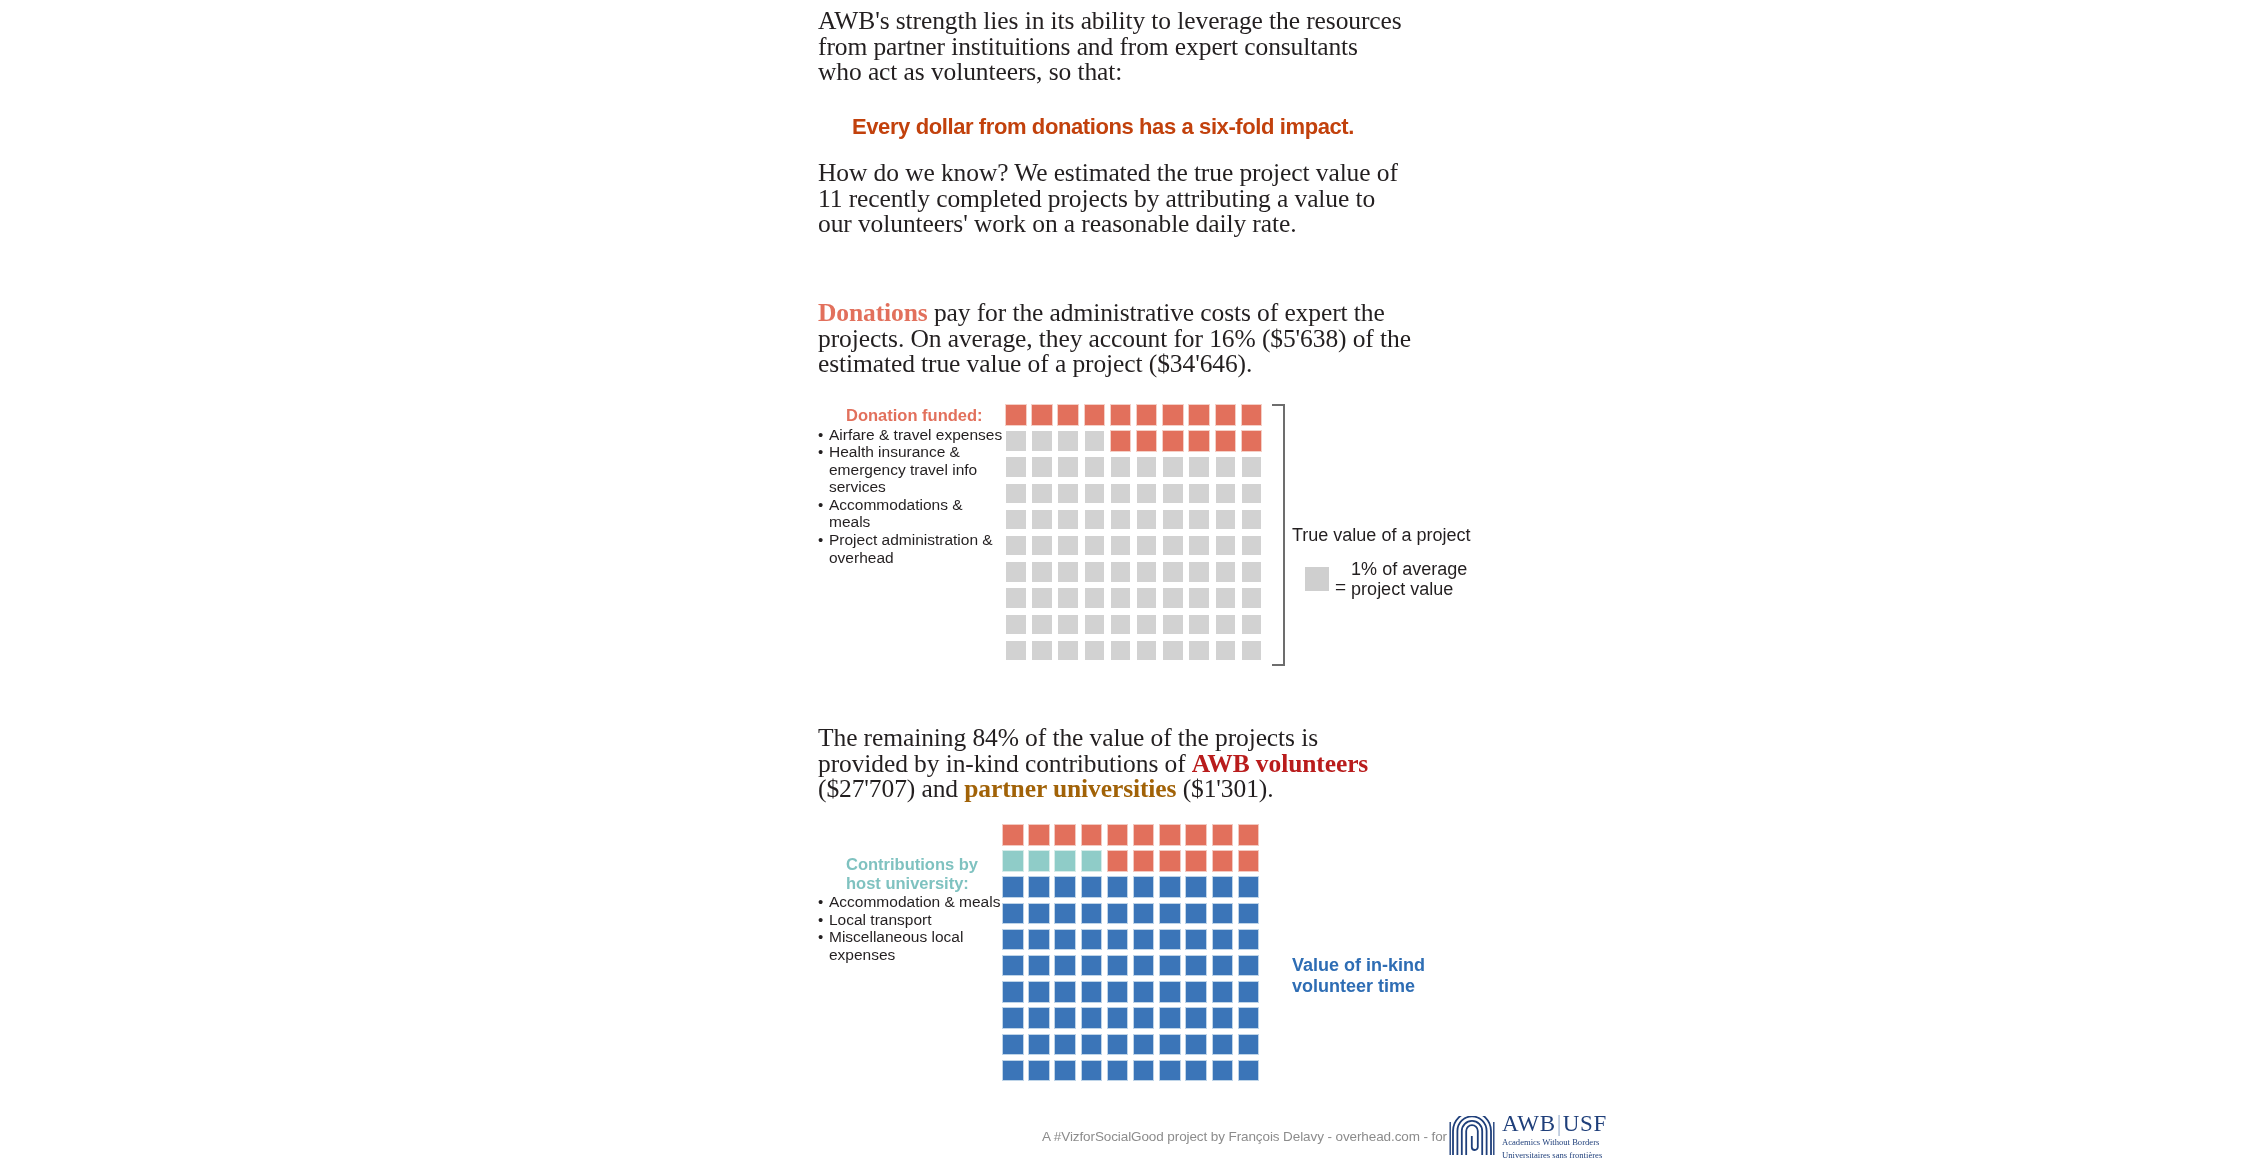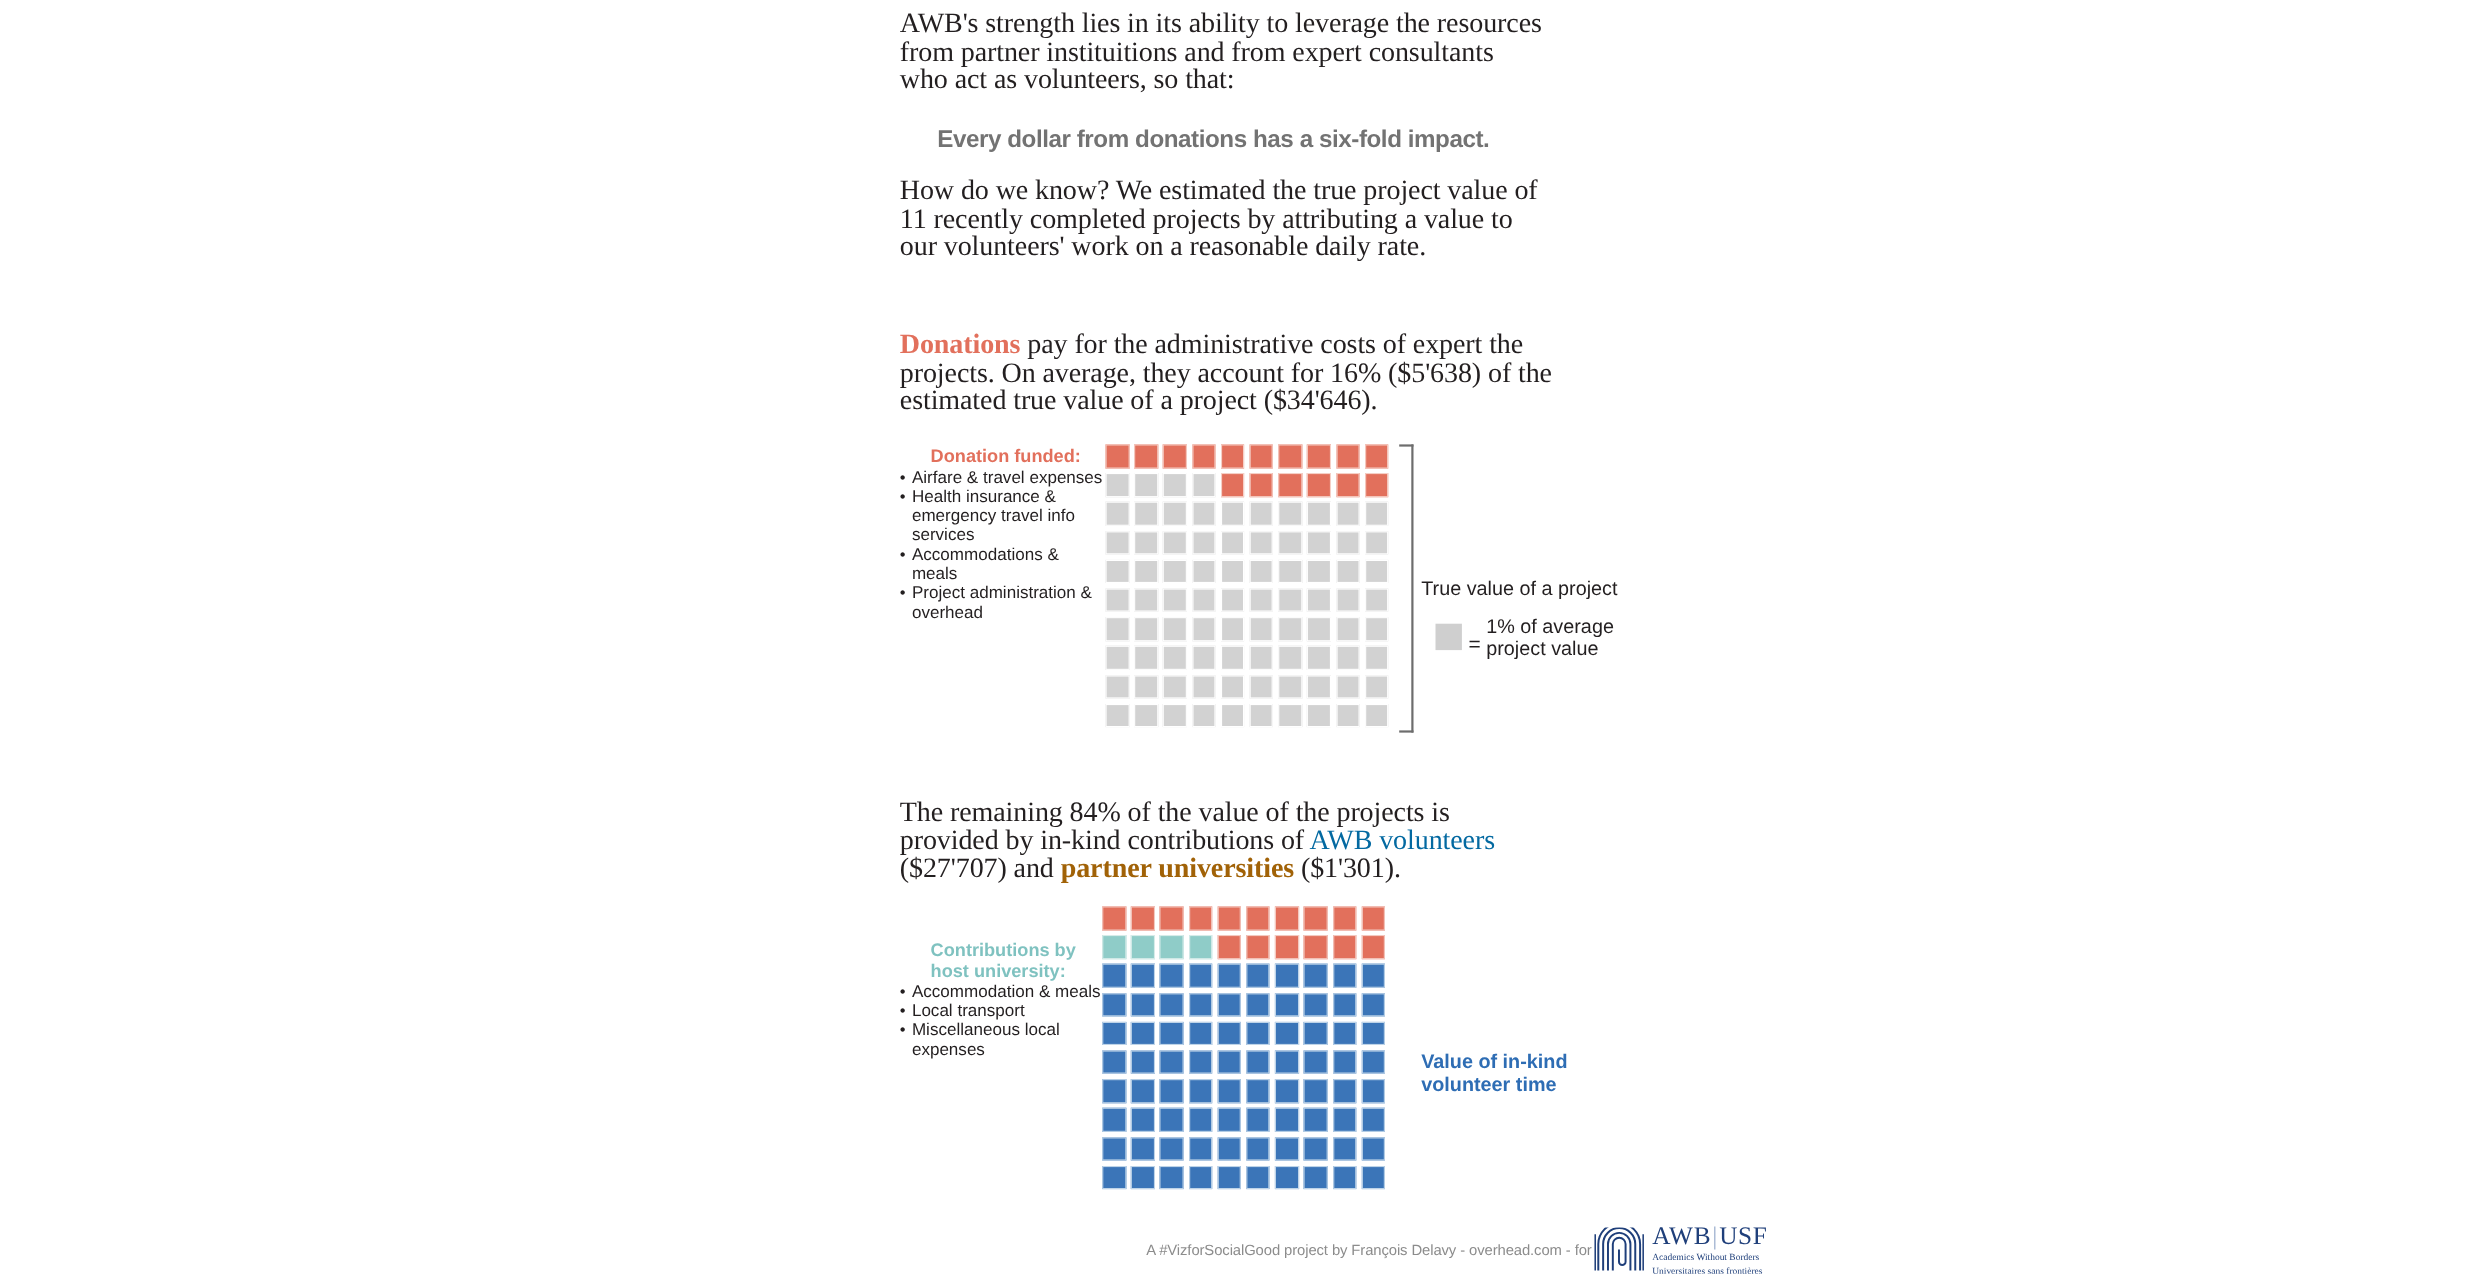--- a/index.html
+++ b/index.html
@@ -43,40 +43,40 @@
   #intro-para { top: 8px; }
   #estimate-para { top: 160px; }
   #donations-para { top: 300px; }
   #remaining-para { top: 725px; }
 
   .hl-donations {
     color: #e2705c;
     font-weight: bold;
   }
   .hl-volunteers {
-    color: #0369a1;
-    font-weight: normal;
+    color: #b91c1c;
+    font-weight: bold;
   }
   .hl-partner {
     color: #a16207;
     font-weight: bold;
   }
 
   
   #callout {
     position: absolute;
     left: 852px;
     top: 114px;
     width: 640px;
     font-family: "Liberation Sans", sans-serif;
     font-weight: bold;
     font-size: 22px;
     line-height: 26px;
     letter-spacing: -0.4px;
-    color: #737373;
+    color: #c2410c;
   }
 
   
   .legend-block {
     position: absolute;
     width: 190px;
     font-family: "Liberation Sans", sans-serif;
     font-size: 15.5px;
     line-height: 17.6px;
     color: #231f20;

